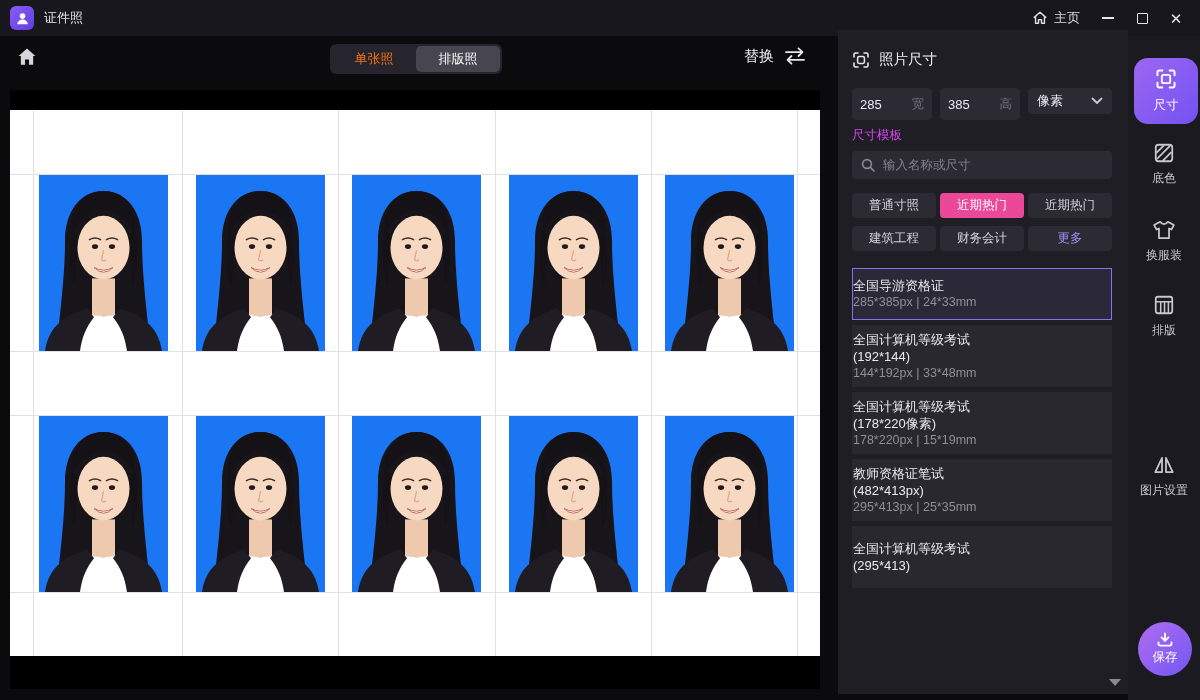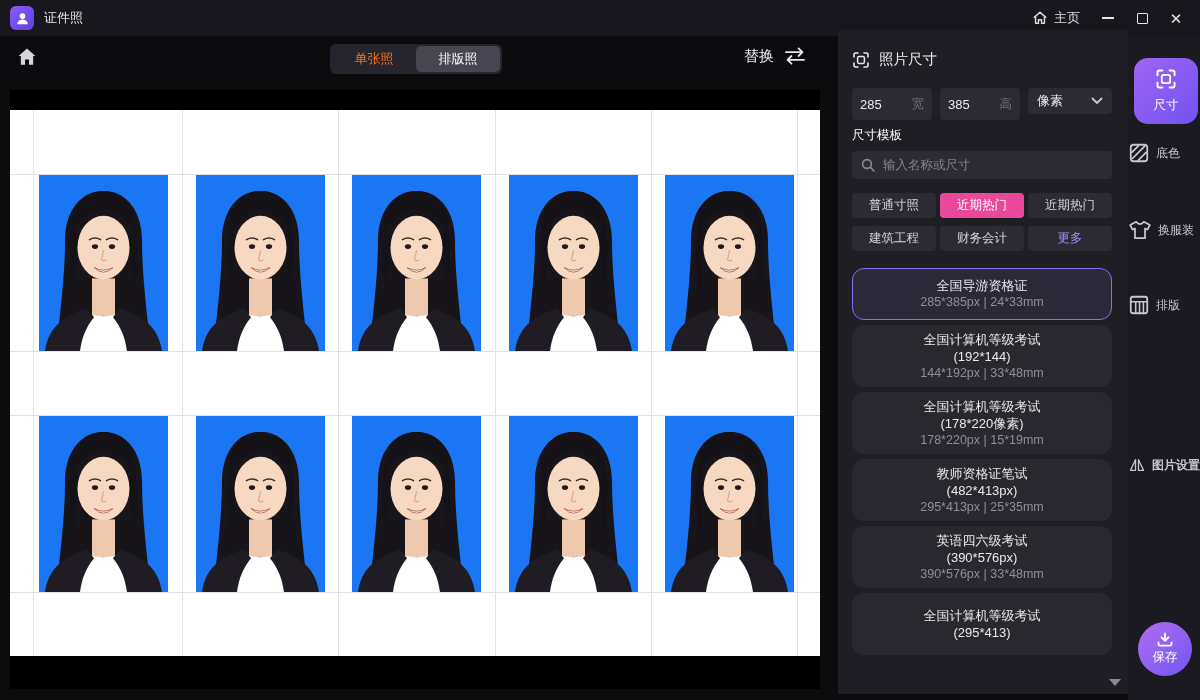--- a/index.html
+++ b/index.html
@@ -67,58 +67,58 @@
     width:46px; background:transparent; border:none; outline:none;
     color:#eceaf0; font-size:13px; font-family:inherit;
   }
   .dim-suffix { margin-left:auto; font-size:12.5px; color:#75747d; }
   .unit-select {
     position:absolute; left:190px; top:58px; width:84px; height:26px; background:#2c2b34;
     border-radius:4px; display:flex; align-items:center; padding:0 9px; cursor:pointer;
   }
   .unit-select .val { font-size:13px; color:#eceaf0; }
   .unit-select .chev { margin-left:auto; }
-  .section-label { position:absolute; left:14px; top:97px; font-size:12.5px; color:#ffffff; }
+  .section-label { position:absolute; left:14px; top:97px; font-size:12.5px; color:#d946ef; }
   .searchbox {
     position:absolute; left:14px; top:121px; width:260px; height:28px; background:#2c2b34;
     border-radius:4px; display:flex; align-items:center; padding:0 9px; gap:8px;
   }
   .searchbox input {
     flex:1; background:transparent; border:none; outline:none;
     color:#d8d7de; font-size:12.5px; font-family:inherit;
   }
   .searchbox input::placeholder { color:#84838c; }
   .cats { position:absolute; left:14px; top:163px; width:260px;
     display:grid; grid-template-columns:repeat(3,84px); gap:8px 4px; }
   .cat {
     height:25px; background:#2c2b34; border-radius:4px; display:flex; align-items:center;
     justify-content:center; font-size:12.5px; color:#d4d3da; cursor:pointer;
   }
   .cat.active { background:#ec4899; color:#ffffff; }
   .cat.accent { color:#a18ef6; }
   .tpl-list { position:absolute; left:14px; top:238px; width:260px; height:462px;
     display:flex; flex-direction:column; gap:5px; overflow:hidden; }
   .tpl {
-    flex:none; width:260px; background:#29282f; border-radius:12px;
-    display:flex; flex-direction:column; align-items:center; justify-content:center;
+    flex:none; width:260px; background:#29282f; border-radius:0;
+    display:flex; flex-direction:column; align-items:flex-start; justify-content:center;
     cursor:pointer; border:1px solid transparent;
   }
   .tpl.t2 { height:52px; }
   .tpl.t3 { height:62px; }
   .tpl.selected { background:#2b2937; border:1.5px solid #8472f4; }
   .tpl-name, .tpl-sub { font-size:13px; color:#e9e9ee; line-height:17px; }
   .tpl-size { font-size:12.5px; color:#8f8e97; line-height:17px; }
   .list-chevron {
     position:absolute; right:7px; bottom:8px; width:0; height:0;
     border-left:6px solid transparent; border-right:6px solid transparent;
     border-top:7px solid #8a8992; cursor:pointer;
   }
   
   .sidebar { position:absolute; left:1128px; top:36px; width:72px; height:664px; background:#1b1a21; }
-  .side-item { position:absolute; left:0; width:72px; display:flex; flex-direction:row;
+  .side-item { position:absolute; left:0; width:72px; display:flex; flex-direction:column;
     align-items:center; gap:6px; cursor:pointer; }
   .side-item .lbl { font-size:12px; color:#c9c8cf; white-space:nowrap; }
   .side-active {
     position:absolute; left:6px; top:22px; width:64px; height:66px; border-radius:14px;
     background:linear-gradient(135deg,#9d66f2,#7352f2);
     display:flex; flex-direction:column; align-items:center; justify-content:center; gap:7px;
     cursor:pointer;
   }
   .side-active .lbl { font-size:12.5px; color:#ffffff; }
   .save-btn {
@@ -452,25 +452,20 @@
       <div class="tpl-name">全国计算机等级考试</div>
       <div class="tpl-sub">(178*220像素)</div>
       <div class="tpl-size">178*220px | 15*19mm</div>
     </div>
     <div class="tpl t3">
       <div class="tpl-name">教师资格证笔试</div>
       <div class="tpl-sub">(482*413px)</div>
       <div class="tpl-size">295*413px | 25*35mm</div>
     </div>
     <div class="tpl t3">
-      <div class="tpl-name">英语四六级考试</div>
-      <div class="tpl-sub">(390*576px)</div>
-      <div class="tpl-size">390*576px | 33*48mm</div>
-    </div>
-    <div class="tpl t3">
       <div class="tpl-name">全国计算机等级考试</div>
       <div class="tpl-sub">(295*413)</div>
       <div class="tpl-size"></div>
     </div>
   </div>
   <div class="list-chevron"></div>
 </div>
 
 <div class="sidebar">
   <div class="side-active">
@@ -498,21 +493,21 @@
 
   <div class="side-item" style="top:258px;">
     <svg width="22" height="22" viewBox="0 0 20 20">
       <rect x="2.5" y="2.5" width="15" height="15" rx="2" fill="none" stroke="#c9c8cf" stroke-width="1.6"></rect>
       <path d="M2.5,7 H17.5 M7,7 V17.5 M10.5,7 V17.5 M14,7 V17.5" stroke="#c9c8cf" stroke-width="1.4"></path>
     </svg>
     <span class="lbl">排版</span>
   </div>
 
 
-  <div class="side-item" style="top:418px;font-weight:bold;">
+  <div class="side-item" style="top:418px;">
     <svg width="24" height="22" viewBox="0 0 22 20">
       <path d="M9.2,3.5 V16.5 L3,16.5 Z" fill="none" stroke="#c9c8cf" stroke-width="1.6" stroke-linejoin="round"></path>
       <path d="M12.8,3.5 V16.5 L19,16.5 Z" fill="none" stroke="#c9c8cf" stroke-width="1.6" stroke-linejoin="round"></path>
     </svg>
     <span class="lbl">图片设置</span>
   </div>
 
   <div class="save-btn">
     <svg width="18" height="16" viewBox="0 0 18 16">
       <path d="M9,1.5 V8.5 M5.6,5.4 L9,8.8 L12.4,5.4" fill="none" stroke="#ffffff" stroke-width="1.8" stroke-linecap="round" stroke-linejoin="round"></path>

